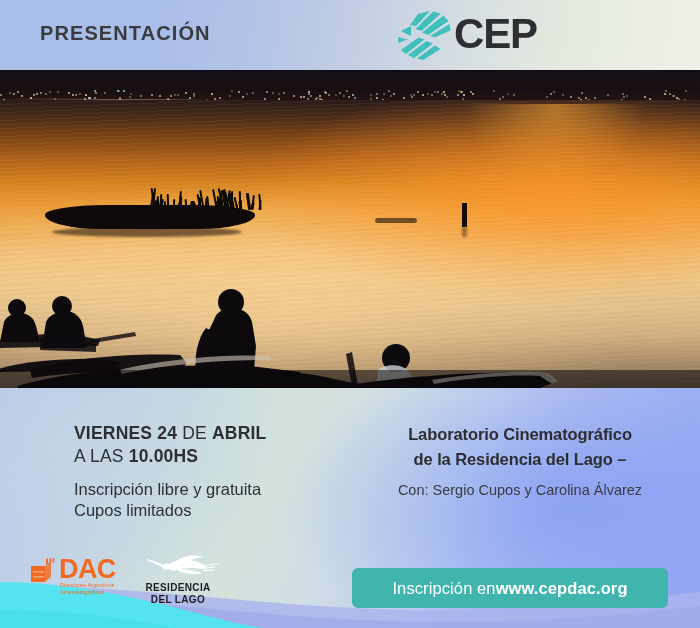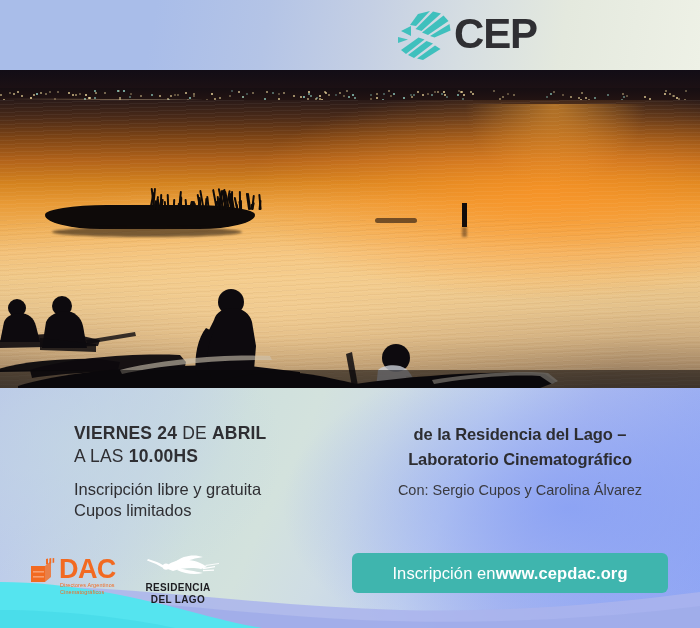--- a/index.html
+++ b/index.html
@@ -189,21 +189,21 @@
   }
   .rtitle {
     font-size: 16.5px; font-weight: bold; color: #2d2d31;
     line-height: 25px; letter-spacing: -.1px;
   }
   .rsub {
     margin-top: 9px; font-size: 14.5px; color: #3a3a3f; line-height: 19px;
   }
 
   .cta {
-    position: absolute; left: 352px; top: 553px;
+    position: absolute; left: 352px; top: 568px;
     width: 316px; height: 40px; border-radius: 6px;
     background: #3fb5ae;
     display: flex; align-items: center; justify-content: center;
     color: #ffffff; font-size: 16.5px; letter-spacing: .1px;
     cursor: pointer;
   }
   .cta b { font-weight: bold; }
 
   
   .logos { position: absolute; left: 30px; top: 556px; height: 44px; }
@@ -228,20 +228,21 @@
 
   
   .waves { position: absolute; left: 0; bottom: 0; width: 700px; height: 48px; }
 </style>
 </head>
 <body>
 
 <div id="poster">
 
   <div class="header">
+    <div class="header-title">PRESENTACIÓN</div>
 
     <div class="cep-lockup">
       <div class="cep-mark">
         <svg width="56" height="56" viewBox="0 0 56 56" aria-hidden="true">
           <g fill="#3fc0bd">
 
             <path d="M22 7 L34 4 L20 19 L14 18 Z"></path>
             <path d="M37 4.5 L45 6.5 L25.5 24 L19.5 22 Z"></path>
             <path d="M47.5 8.5 L52.5 14 L32 28 L26 25.5 Z"></path>
             <path d="M53.5 17 L54.5 23.5 L38.5 30.5 L34 29 Z"></path>
@@ -551,22 +552,22 @@
         <b>VIERNES 24</b><span> DE </span><b>ABRIL</b>
       </div>
       <div class="line2">
         <span>A LAS </span><b>10.00HS</b>
       </div>
       <div class="line4">Inscripción libre y gratuita</div>
       <div class="line5">Cupos limitados</div>
     </div>
 
     <div class="right-col">
+      <div class="rtitle">Laboratorio Cinematográfico</div>
       <div class="rtitle">de la Residencia del Lago –</div>
-      <div class="rtitle">Laboratorio Cinematográfico</div>
       <div class="rsub">Con: Sergio Cupos y Carolina Álvarez</div>
     </div>
 
     <div class="waves">
       <svg width="700" height="48" viewBox="0 0 700 48" preserveAspectRatio="none" aria-hidden="true">
         <path d="M0 6 C 120 4, 260 26, 400 30 C 520 33, 620 22, 700 12 L700 48 L0 48 Z" fill="#aab4ec" opacity=".85"></path>
         <path d="M0 18 C 110 14, 230 34, 360 40 C 500 46, 620 36, 700 26 L700 48 L0 48 Z" fill="#9fabe9" opacity=".8"></path>
         <path d="M0 2 C 70 2, 140 18, 200 34 C 230 42, 250 46, 262 48 L0 48 Z" fill="#55e4ef"></path>
         <path d="M0 30 C 60 30, 130 38, 175 48 L0 48 Z" fill="#49dbe9" opacity=".9"></path>
       </svg>

